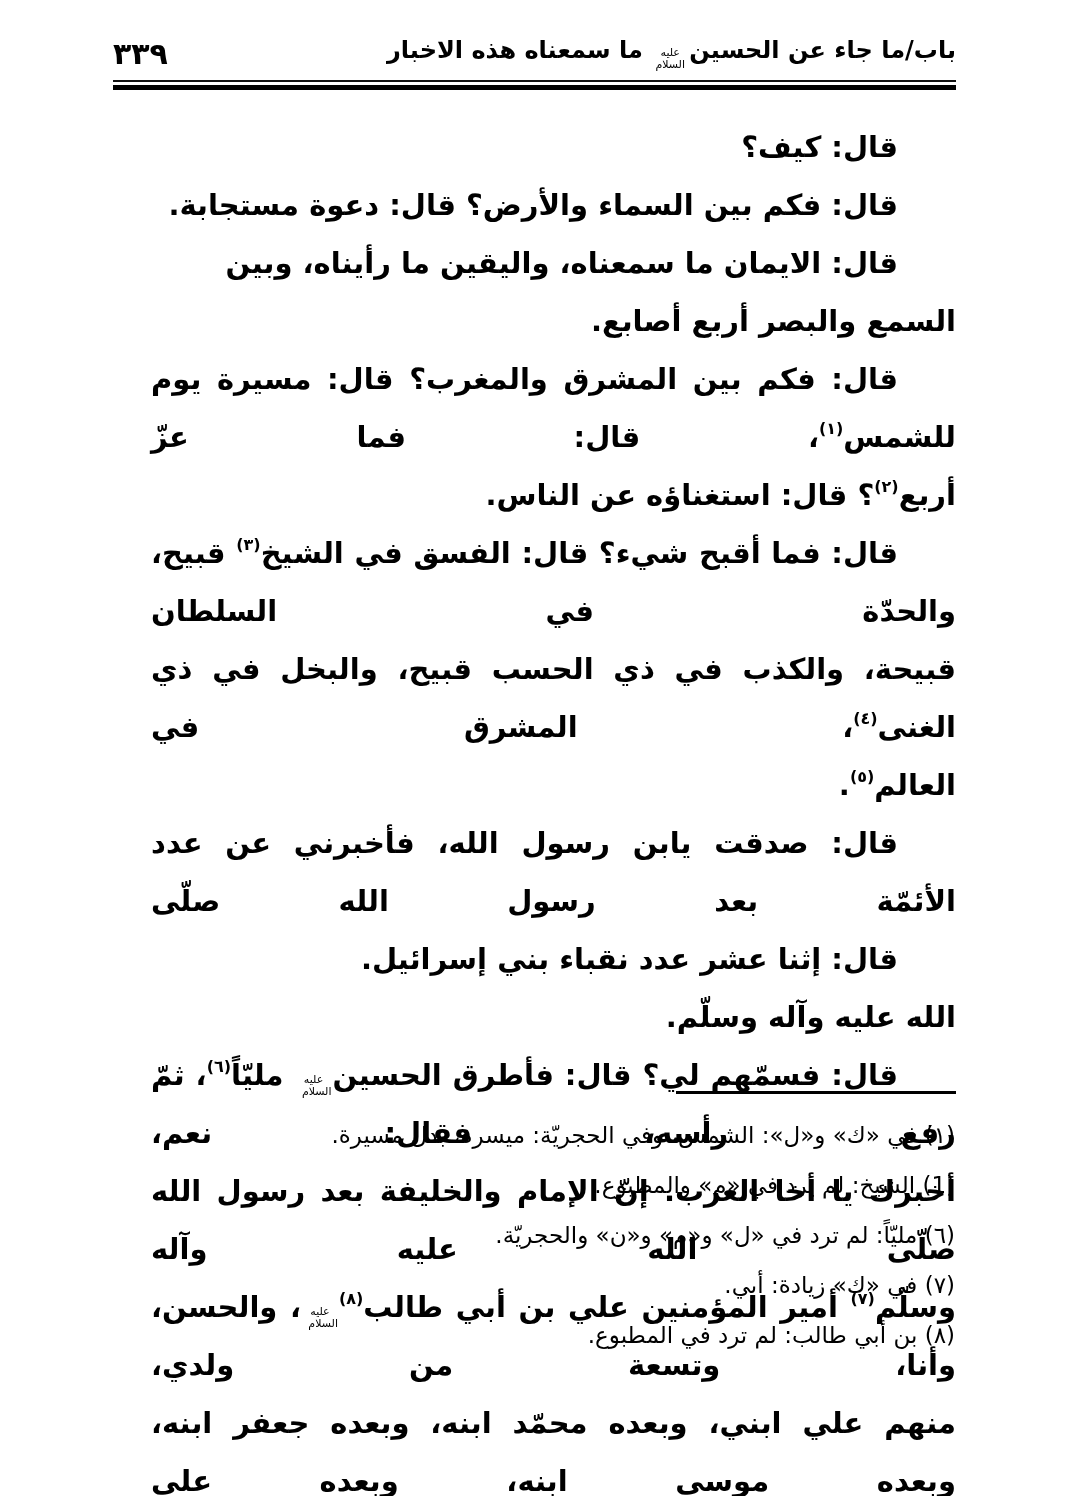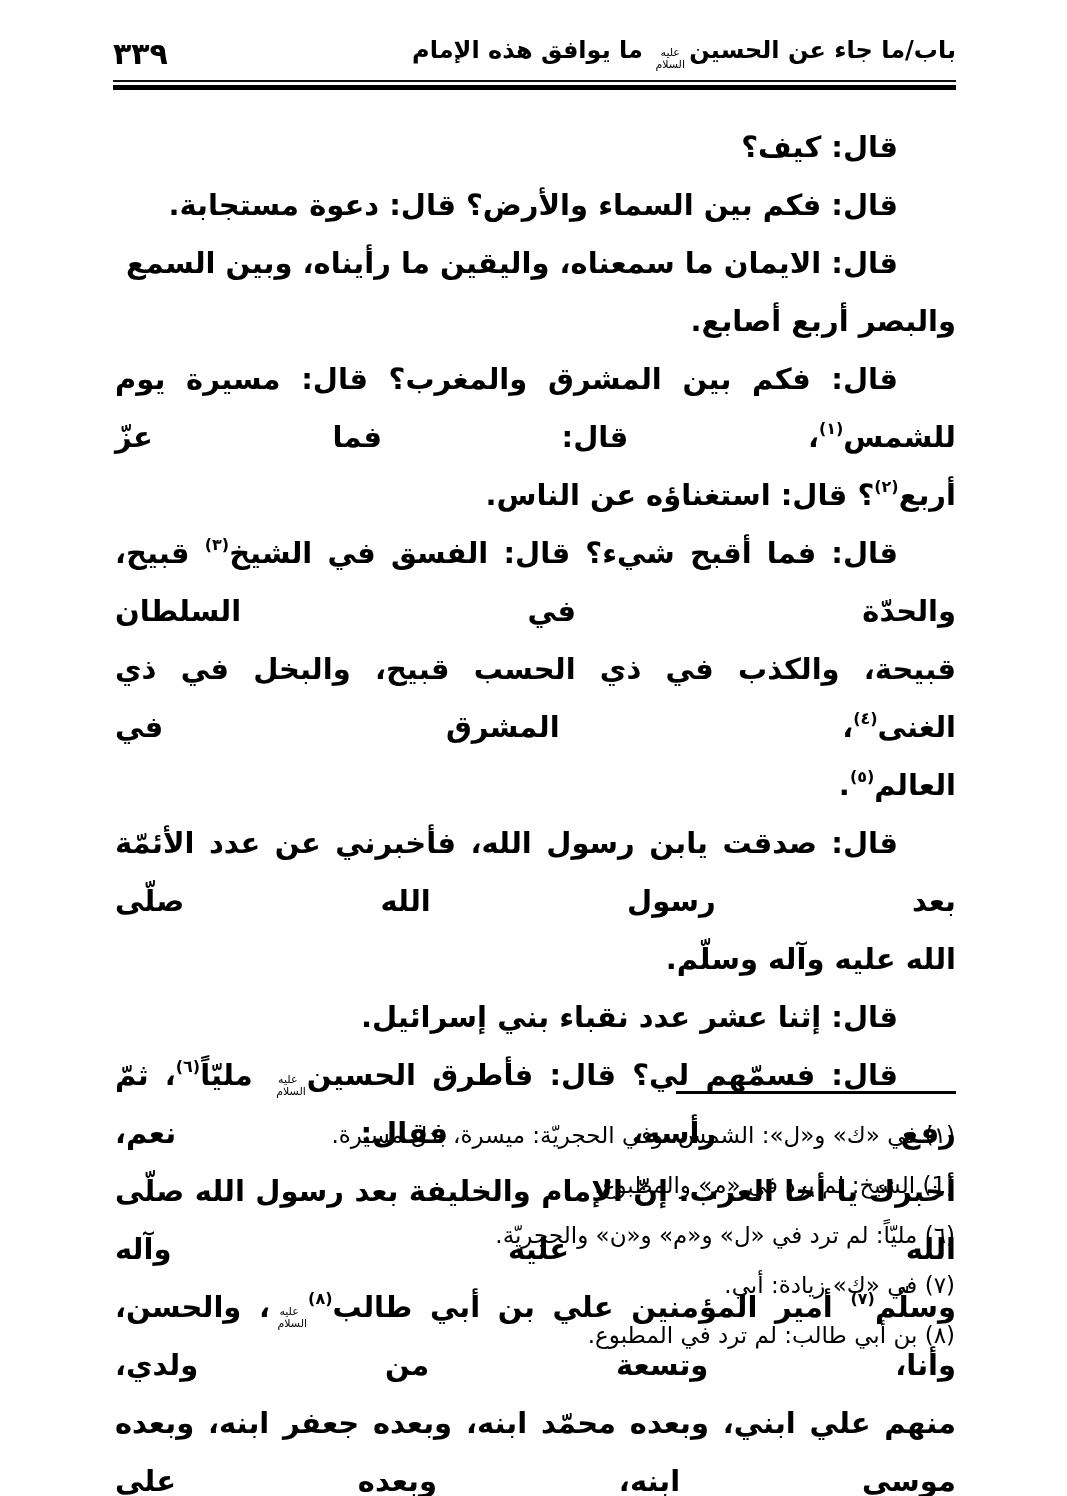--- a/index.html
+++ b/index.html
@@ -51,21 +51,21 @@
   
   .body {
     position: absolute;
     top: 118px; left: 115px; right: 111px;
     direction: rtl;
     font-size: 29px;
     font-weight: 700;
     line-height: 58px;
     color: #000;
   }
-  .line { text-align: right; }
+  .line { text-align: right; margin-left: 36px; }
   .line.justify { text-align: justify; text-align-last: justify; }
   .line.indent { text-indent: 58px; }
 
   
   .sup {
     font-size: 16px;
     line-height: 0;
     vertical-align: 13px;
     font-weight: 700;
   }
@@ -101,37 +101,37 @@
   }
   .fnote { text-align: right; }
 </style>
 </head>
 <body>
 
 <div class="page">
 
   <header class="header">
     <div class="page-number">٣٣٩</div>
-    <div class="header-title" id="header-title"><span>باب/ما جاء عن الحسين</span><span class="hon">عليه السلام</span><span> ما يوافق هذه الإمام</span></div>
+    <div class="header-title" id="header-title"><span>باب/ما جاء عن الحسين</span><span class="hon">عليه السلام</span><span> ما سمعناه هذه الاخبار</span></div>
   </header>
 
   <div class="rule"></div>
 
   <main class="body" id="body">
       <div class="line indent"><span>قال: كيف؟</span></div>
       <div class="line indent"><span>قال: فكم بين السماء والأرض؟ قال: دعوة مستجابة.</span></div>
       <div class="line indent"><span>قال: الايمان ما سمعناه، واليقين ما رأيناه، وبين السمع والبصر أربع أصابع.</span></div>
       <div class="line indent justify"><span>قال: فكم بين المشرق والمغرب؟ قال: مسيرة يوم للشمس</span><span class="sup">(١)</span><span>، قال: فما عزّ</span></div>
       <div class="line"><span>أربع</span><span class="sup">(٢)</span><span>؟ قال: استغناؤه عن الناس.</span></div>
       <div class="line indent justify"><span>قال: فما أقبح شيء؟ قال: الفسق في الشيخ</span><span class="sup">(٣)</span><span> قبيح، والحدّة في السلطان</span></div>
       <div class="line justify"><span>قبيحة، والكذب في ذي الحسب قبيح، والبخل في ذي الغنى</span><span class="sup">(٤)</span><span>، المشرق في</span></div>
       <div class="line"><span>العالم</span><span class="sup">(٥)</span><span>.</span></div>
       <div class="line indent justify"><span>قال: صدقت يابن رسول الله، فأخبرني عن عدد الأئمّة بعد رسول الله صلّى</span></div>
+      <div class="line indent"><span>قال: إثنا عشر عدد نقباء بني إسرائيل.</span></div>
       <div class="line"><span>الله عليه وآله وسلّم.</span></div>
-      <div class="line indent"><span>قال: إثنا عشر عدد نقباء بني إسرائيل.</span></div>
       <div class="line indent justify"><span>قال: فسمّهم لي؟ قال: فأطرق الحسين</span><span class="hon">عليه السلام</span><span> مليّاً</span><span class="sup">(٦)</span><span>، ثمّ رفع رأسه، فقال: نعم،</span></div>
       <div class="line justify"><span>أخبرك يا أخا العرب. إنّ الإمام والخليفة بعد رسول الله صلّى الله عليه وآله</span></div>
       <div class="line justify"><span>وسلّم</span><span class="sup">(٧)</span><span> أمير المؤمنين علي بن أبي طالب</span><span class="sup">(٨)</span><span class="hon">عليه السلام</span><span>، والحسن، وأنا، وتسعة من ولدي،</span></div>
       <div class="line justify"><span>منهم علي ابني، وبعده محمّد ابنه، وبعده جعفر ابنه، وبعده موسى ابنه، وبعده علي</span></div>
     </main>
 
   <div class="fnrule"></div>
 
   <section class="footnotes" id="footnotes">
       <div class="fnote">(١) في «ك» و«ل»: الشمس، وفي الحجريّة: ميسرة، بدل مسيرة.</div>

